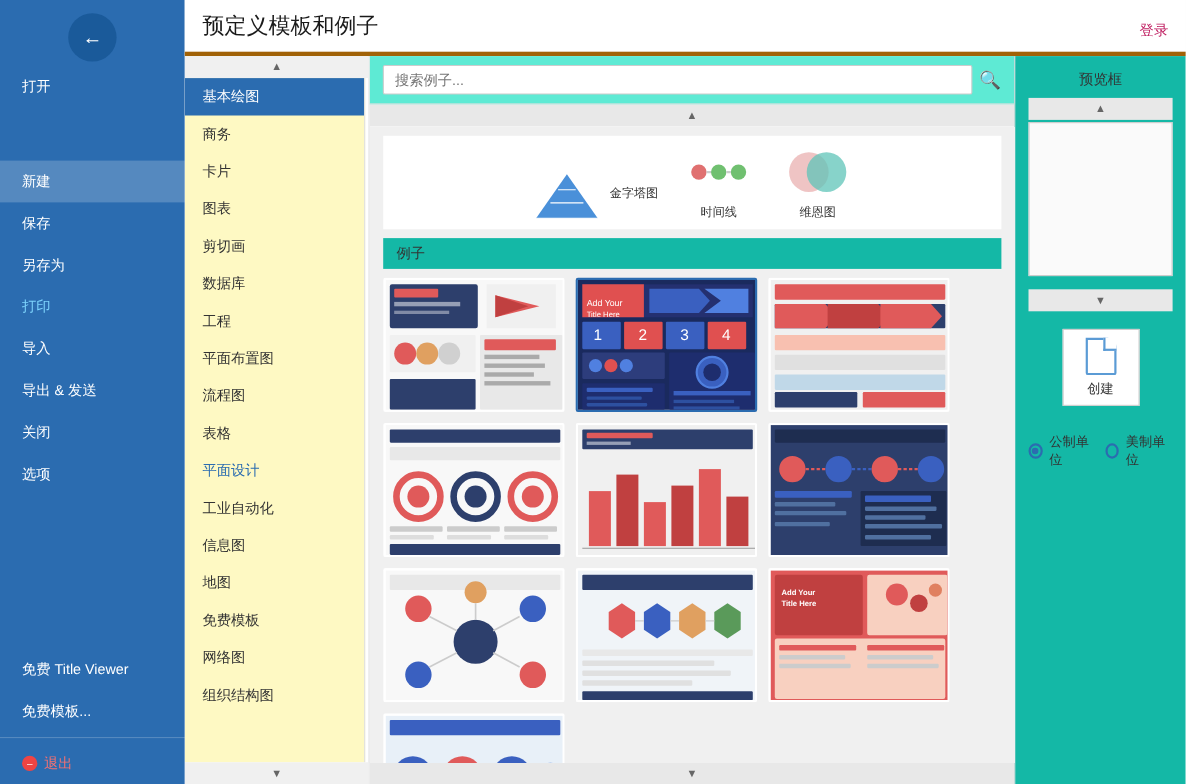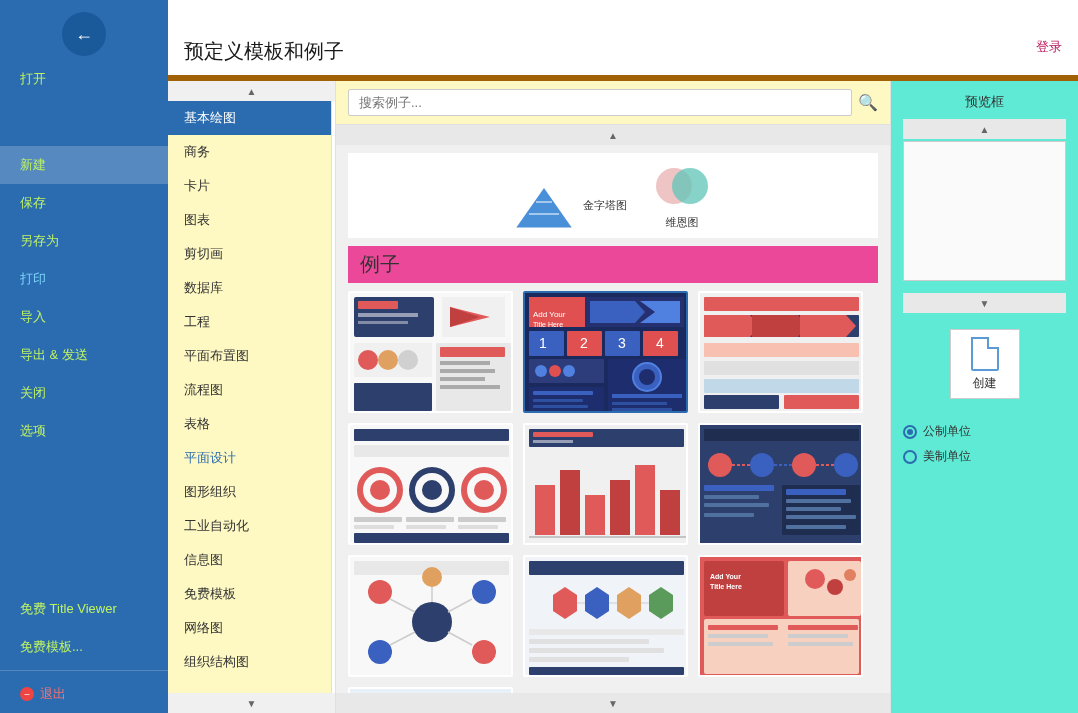--- a/index.html
+++ b/index.html
@@ -18,21 +18,21 @@
       width: 44px; height: 44px;
       background: #1a5a9a;
       border-radius: 50%;
       display: flex; align-items: center; justify-content: center;
       margin: 12px auto 4px;
       cursor: pointer;
       color: white;
       font-size: 18px;
     }
     .sidebar-menu-item {
-      color: #bef264;
+      color: #ffffff;
       padding: 10px 20px;
       cursor: pointer;
       font-size: 13px;
     }
     .sidebar-menu-item.highlight { color: #7dd3fc; }
     .sidebar-menu-item.active { background: rgba(255,255,255,0.2); margin-top: 48px; }
     .sidebar-divider { height: 1px; background: rgba(255,255,255,0.2); margin: 4px 0; }
     .sidebar-bottom { margin-top: auto; }
     .sidebar-danger { color: #f87171; display: flex; align-items: center; gap: 6px; }
     .sidebar-danger .dot { width: 14px; height: 14px; background: #ef4444; border-radius: 50%; display: flex; align-items: center; justify-content: center; color: white; font-size: 9px; flex-shrink: 0; }
@@ -42,26 +42,25 @@
       flex: 1;
       display: flex;
       flex-direction: column;
       height: 100%;
       background: white;
     }
 
     
     #top-bar {
       display: flex;
-      align-items: flex-start;
+      align-items: flex-end;
       padding: 10px 16px;
-      border-bottom: 6px solid #a16207;
+      border-bottom: 4px solid #a16207;
       background: white;
       justify-content: space-between;
-      margin-top: 28px;
     }
     #page-title {
       font-size: 20px;
       color: #1a1a1a;
       font-weight: normal;
     }
     .top-right { display: flex; align-items: center; gap: 12px; color: #be185d; font-size: 13px; cursor: pointer; }
 
     
     #content-area {
@@ -87,59 +86,59 @@
     .category-item.active { background: #2b6cb0; color: white; }
     #category-scroll-up, #category-scroll-down {
       display: flex; align-items: center; justify-content: center;
       height: 20px; background: #f0f0f0; cursor: pointer; color: #666; font-size: 10px;
     }
 
     
     #search-bar {
       display: flex; align-items: center; gap: 6px;
       padding: 8px 12px;
-      background: #fef9c3;
+      background: #5eead4;
       border-bottom: 1px solid #e0e0e0;
     }
     #search-input {
       flex: 1;
       border: 1px solid #ccc;
       padding: 5px 10px;
       font-size: 13px;
       outline: none;
       border-radius: 2px;
     }
     #search-btn {
       background: none; border: none; cursor: pointer; color: #555; font-size: 16px;
     }
 
     
     .section-header {
-      background: #ec4899;
+      background: #14b8a6;
       padding: 5px 12px;
-      font-size: 20px;
+      font-size: 13px;
       color: #333;
       margin-bottom: 8px;
       font-weight: normal;
     }
     .template-card {
       width: 168px;
       background: white;
       border: 2px solid transparent;
       cursor: pointer;
       overflow: hidden;
       border-radius: 2px;
     }
     .template-card.selected { border-color: #2b6cb0; }
 
     
     #preview-panel {
-      width: 188px;
+      width: 156px;
       border-left: 1px solid #e0e0e0;
-      background: #5eead4;
+      background: #14b8a6;
       display: flex;
       flex-direction: column;
       padding: 12px;
       flex-shrink: 0;
     }
     #preview-title {
       font-size: 13px; color: #333; margin-bottom: 8px; text-align: center;
     }
     #preview-frame {
       border: 1px solid #ccc;
@@ -167,21 +166,21 @@
       content: '';
       position: absolute;
       top: -2px; right: -2px;
       width: 10px; height: 10px;
       background: white;
       border-left: 2px solid #5b9bd5;
       border-bottom: 2px solid #5b9bd5;
     }
     #create-btn-label { font-size: 12px; color: #333; }
 
-    .radio-group { display: flex; flex-direction: column; gap: 8px; margin-top: 8px; }
+    .radio-group { display: flex; flex-direction: row; gap: 8px; margin-top: 8px; }
     .radio-item { display: flex; align-items: center; gap: 6px; font-size: 12px; color: #333; cursor: pointer; }
     .radio-circle {
       width: 14px; height: 14px; border-radius: 50%;
       border: 2px solid #2b6cb0;
       display: flex; align-items: center; justify-content: center;
     }
     .radio-circle.checked::after {
       content: ''; width: 6px; height: 6px; background: #2b6cb0; border-radius: 50%;
     }
 
@@ -231,23 +230,23 @@
         <div class="category-item">商务</div>
         <div class="category-item">卡片</div>
         <div class="category-item">图表</div>
         <div class="category-item">剪切画</div>
         <div class="category-item">数据库</div>
         <div class="category-item">工程</div>
         <div class="category-item">平面布置图</div>
         <div class="category-item">流程图</div>
         <div class="category-item">表格</div>
         <div class="category-item highlight" style="color:#2b6cb0;">平面设计</div>
-        <div class="category-item">图形组织</div>
         <div class="category-item">工业自动化</div>
         <div class="category-item">信息图</div>
+        <div class="category-item">地图</div>
         <div class="category-item">免费模板</div>
         <div class="category-item">网络图</div>
         <div class="category-item">组织结构图</div>
 
       </div>
       <div id="category-scroll-down">▼</div>
     </div>
 
     <div style="display:flex;flex-direction:column;flex:1;overflow:hidden;">
 
@@ -267,20 +266,32 @@
                 <svg width="60" height="44" viewBox="0 0 60 44">
                   <polygon points="30,2 58,42 2,42" fill="#4a90d9"></polygon>
                   <line x1="2" y1="42" x2="58" y2="42" stroke="white" stroke-width="1"></line>
                   <line x1="15" y1="28" x2="45" y2="28" stroke="white" stroke-width="1"></line>
                   <line x1="22" y1="16" x2="38" y2="16" stroke="white" stroke-width="1"></line>
                 </svg>
               </div>
               <span style="font-size:11px;color:#333;">金字塔图</span>
             </div>
 
+            <div style="display:flex;flex-direction:column;align-items:center;gap:4px;cursor:pointer;">
+              <div style="width:70px;height:50px;display:flex;align-items:center;justify-content:center;">
+                <svg width="60" height="30" viewBox="0 0 60 30">
+                  <circle cx="12" cy="15" r="7" fill="#e07070"></circle>
+                  <circle cx="30" cy="15" r="7" fill="#70c070"></circle>
+                  <circle cx="48" cy="15" r="7" fill="#70c070"></circle>
+                  <line x1="19" y1="15" x2="23" y2="15" stroke="#ccc" stroke-width="2"></line>
+                  <line x1="37" y1="15" x2="41" y2="15" stroke="#ccc" stroke-width="2"></line>
+                </svg>
+              </div>
+              <span style="font-size:11px;color:#333;">时间线</span>
+            </div>
 
             <div style="display:flex;flex-direction:column;align-items:center;gap:4px;cursor:pointer;">
               <div style="width:70px;height:50px;display:flex;align-items:center;justify-content:center;">
                 <svg width="60" height="44" viewBox="0 0 60 44">
                   <circle cx="22" cy="22" r="18" fill="#e9b0b0" opacity="0.75"></circle>
                   <circle cx="38" cy="22" r="18" fill="#5fc4b8" opacity="0.75"></circle>
                 </svg>
               </div>
               <span style="font-size:11px;color:#333;">维恩图</span>
             </div>

